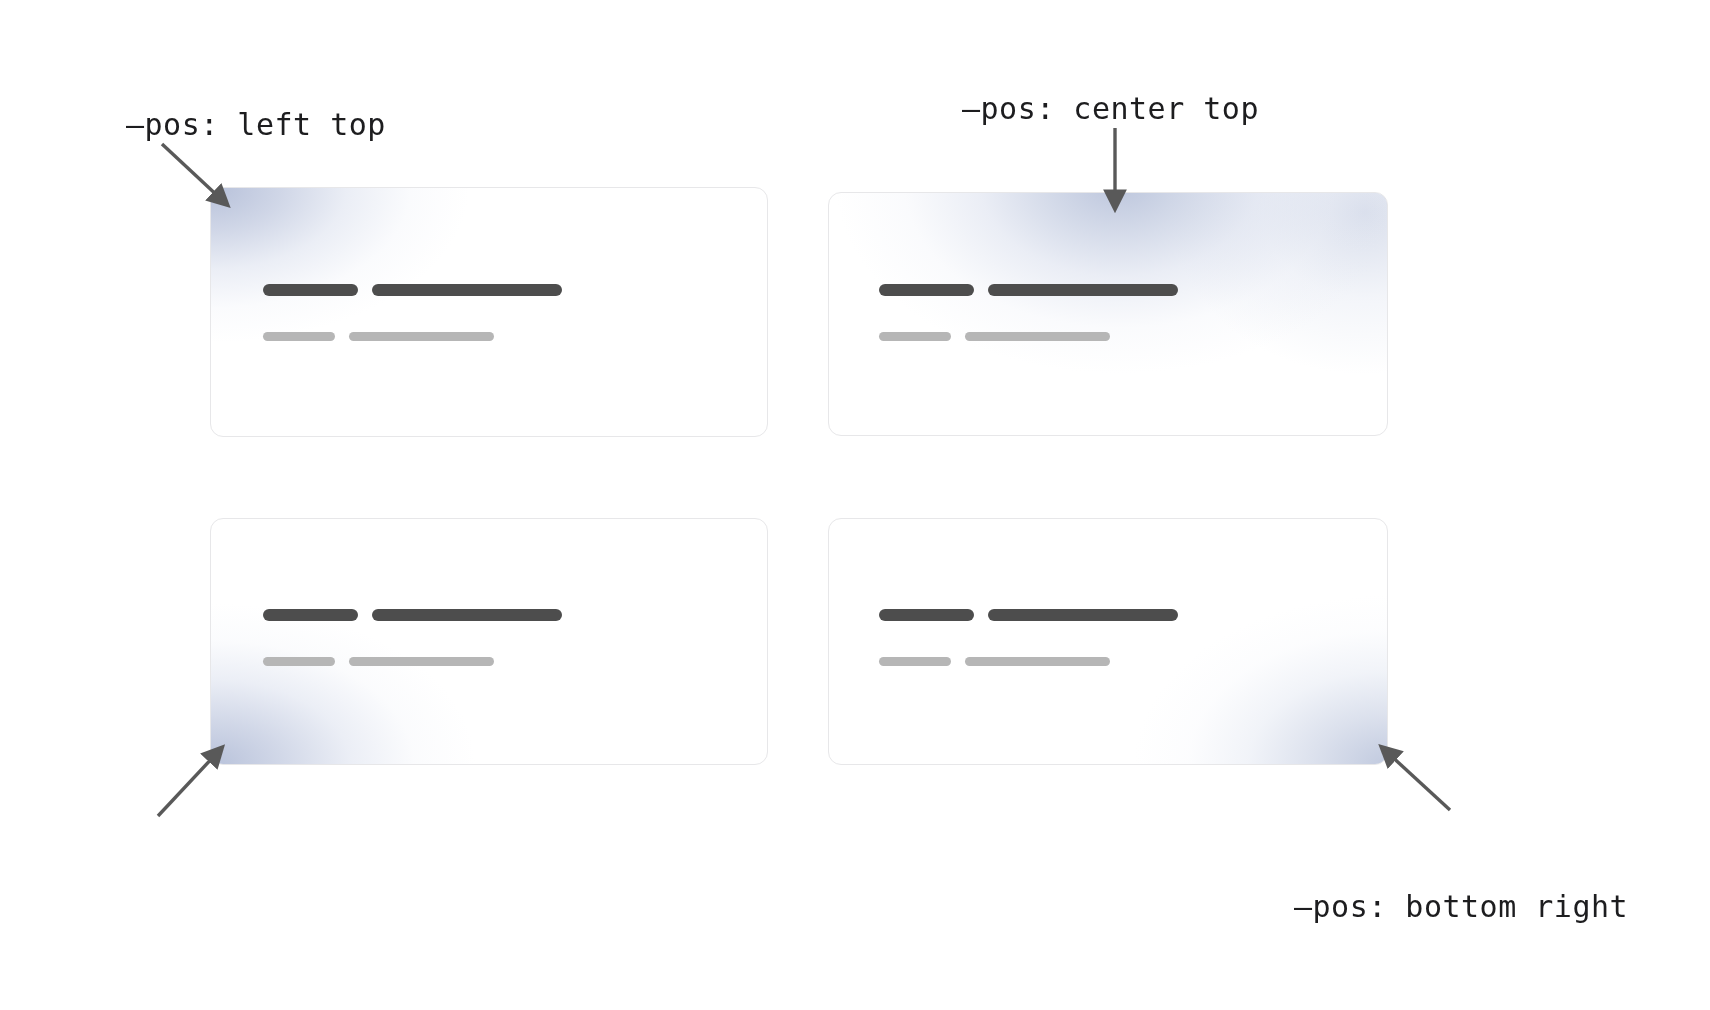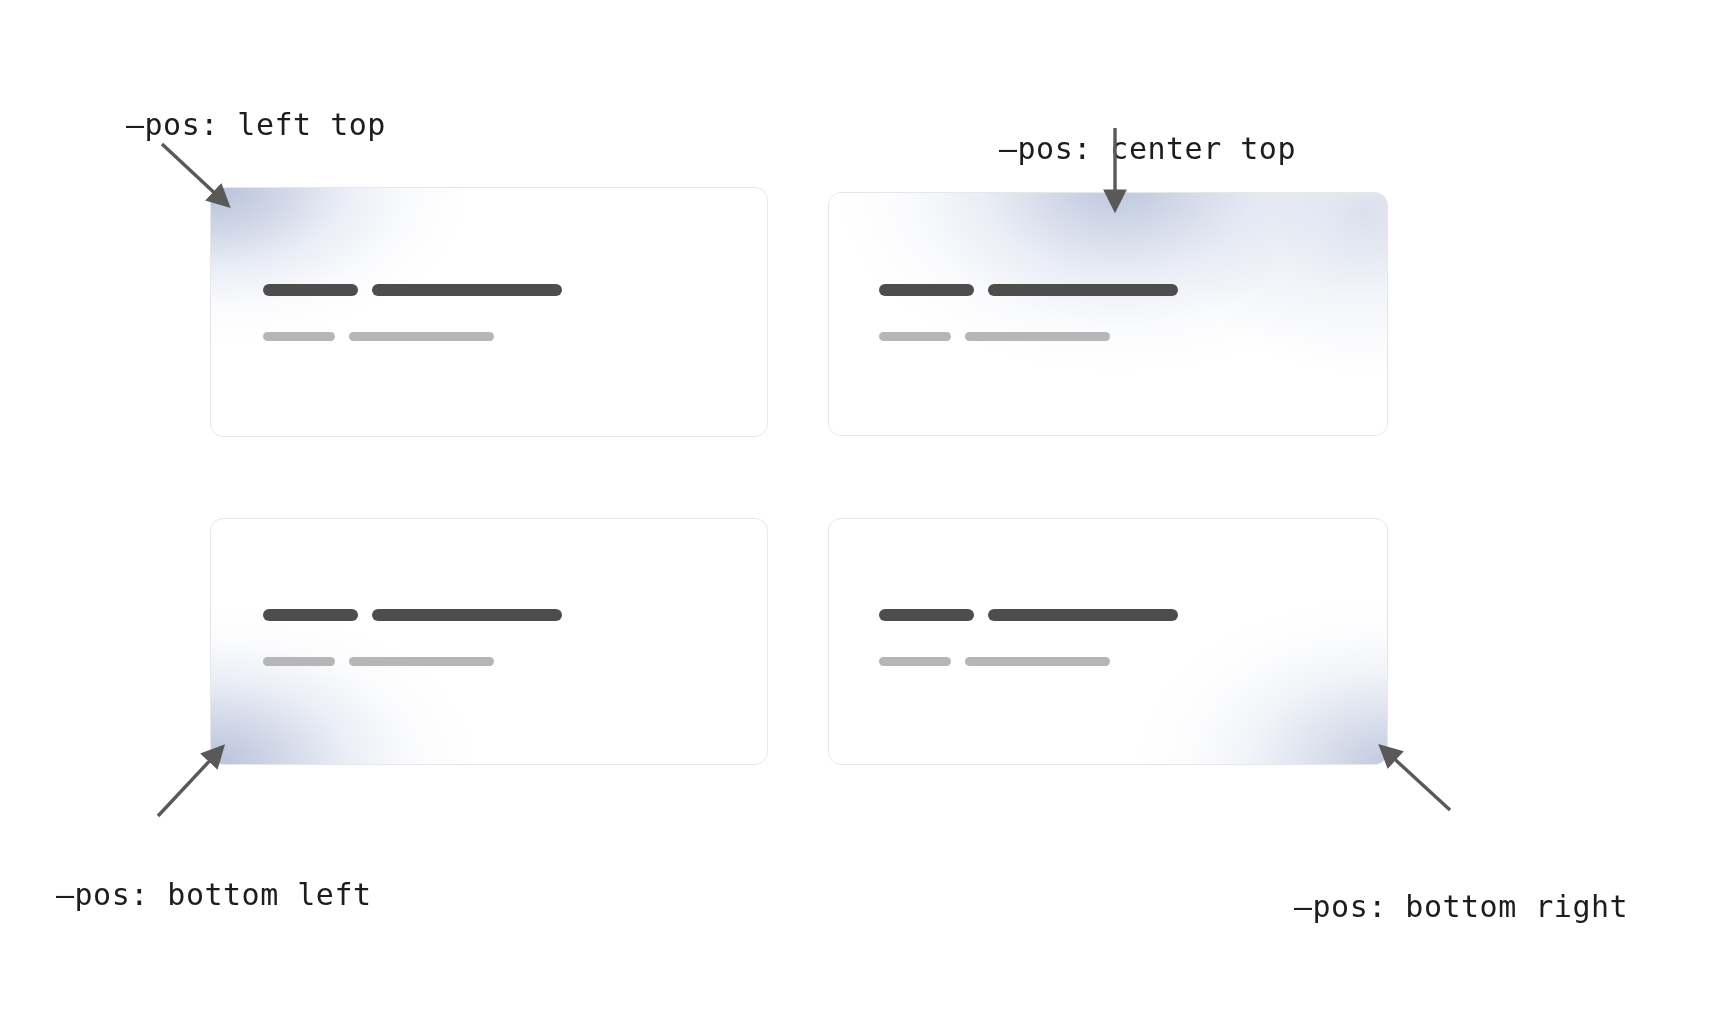--- a/index.html
+++ b/index.html
@@ -175,31 +175,30 @@
   <div class="label" style="left:126px; top:110px;">—pos: left top</div>
   <svg class="arrow-svg" style="left:160px; top:142px;" width="80" height="80" viewBox="0 0 80 80">
     <defs>
       <marker id="ah-dr" markerWidth="7" markerHeight="7" refX="3.1" refY="3.5" orient="auto" markerUnits="strokeWidth">
         <path d="M0,0 L7,3.5 L0,7 Z" fill="#595959"></path>
       </marker>
     </defs>
     <line x1="2" y1="2" x2="61" y2="57" stroke="#595959" stroke-width="3.4" marker-end="url(#ah-dr)"></line>
   </svg>
 
-  <div class="label" style="left:999px; top:94px;margin-top:40px;">—pos: center top</div>
+  <div class="label" style="left:962px; top:94px;">—pos: center top</div>
   <svg class="arrow-svg" style="left:1100px; top:128px;" width="30" height="90" viewBox="0 0 30 90">
     <defs>
       <marker id="ah-down" markerWidth="7" markerHeight="7" refX="3.1" refY="3.5" orient="auto" markerUnits="strokeWidth">
         <path d="M0,0 L7,3.5 L0,7 Z" fill="#595959"></path>
       </marker>
     </defs>
     <line x1="15" y1="0" x2="15" y2="72" stroke="#595959" stroke-width="3.4" marker-end="url(#ah-down)"></line>
   </svg>
 
-  <div class="label" style="left:56px; top:880px;">—pos: bottom left</div>
   <svg class="arrow-svg" style="left:150px; top:738px;" width="90" height="90" viewBox="0 0 90 90">
     <defs>
       <marker id="ah-ur" markerWidth="7" markerHeight="7" refX="3.1" refY="3.5" orient="auto" markerUnits="strokeWidth">
         <path d="M0,0 L7,3.5 L0,7 Z" fill="#595959"></path>
       </marker>
     </defs>
     <line x1="8" y1="78" x2="66" y2="16" stroke="#595959" stroke-width="3.4" marker-end="url(#ah-ur)"></line>
   </svg>
 
   <div class="label" style="left:1286px; top:892px;margin-left:8px;">—pos: bottom right</div>

